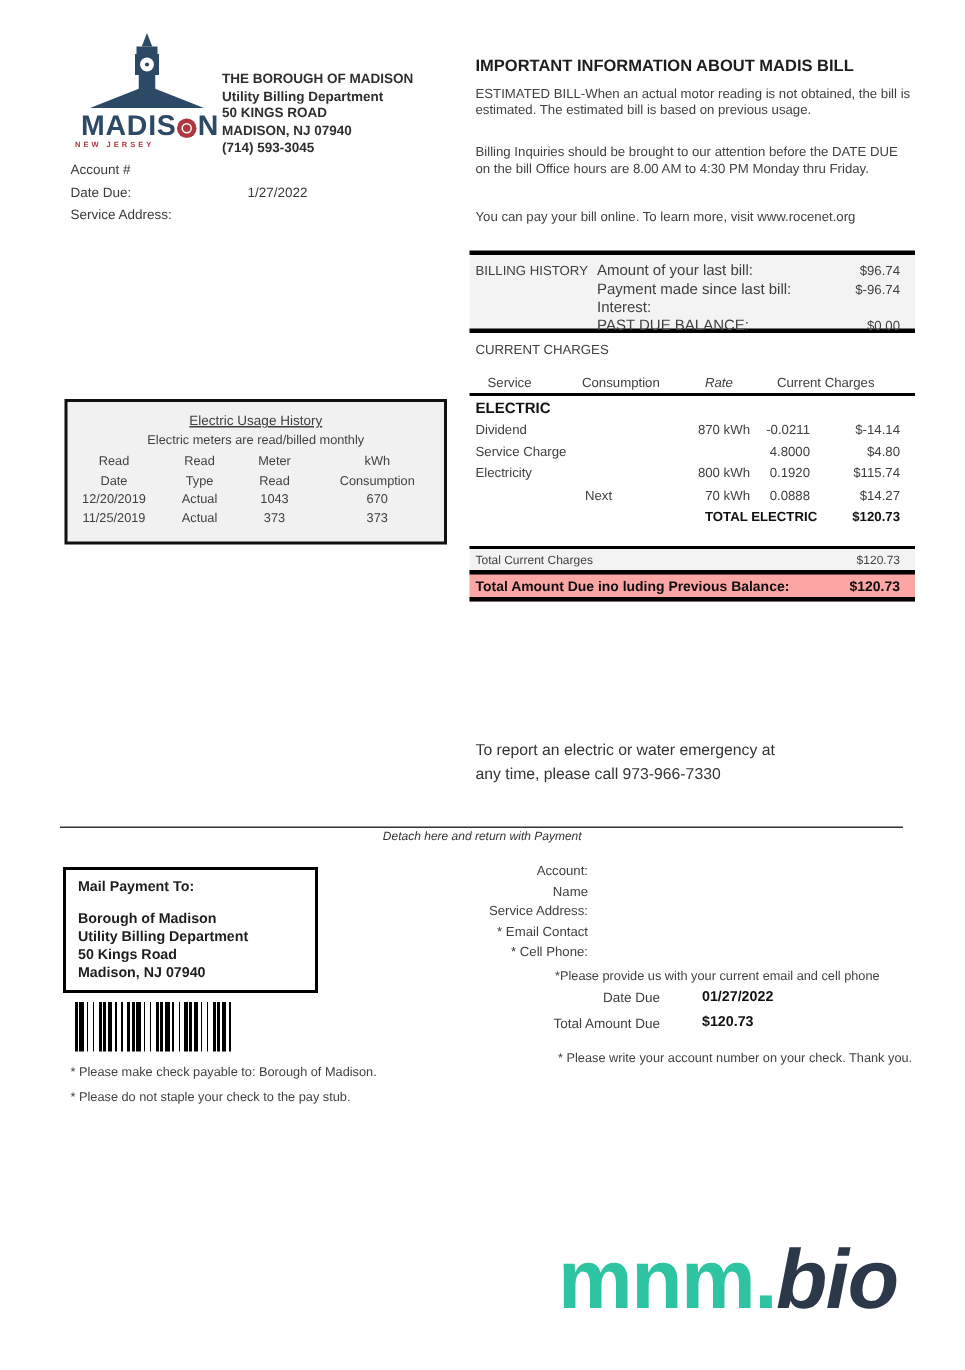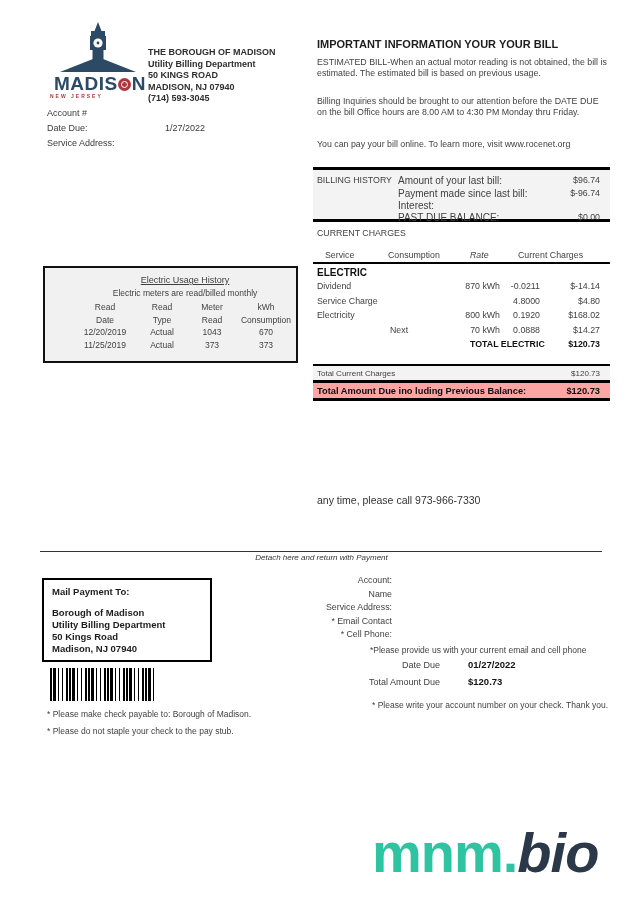--- a/index.html
+++ b/index.html
@@ -48,21 +48,21 @@
            align-items:center;font-size:8px;color:#3f3f3f;box-sizing:content-box;}
   .tcc-row .l{padding-left:4px;} .tcc-row .r{padding-right:10px;}
   .gt-row{left:313px;top:380px;width:297px;height:15px;background:#fca5a5;
           border-top:3px solid #000;border-bottom:3px solid #000;display:flex;
           justify-content:space-between;align-items:center;font-size:9.3px;
           font-weight:bold;color:#0d0d0d;}
   .gt-row .l{padding-left:4px;} .gt-row .r{padding-right:10px;}
 
   
   .usage-box{left:43px;top:266px;width:255px;height:97px;background:#f1f1f1;
-             border:2px solid #111;box-sizing:border-box;font-size:8.5px;color:#3f3f3f;padding-left:29px;}
+             border:2px solid #111;box-sizing:border-box;font-size:8.5px;color:#3f3f3f;}
   .usage-title{text-align:center;text-decoration:underline;margin-top:7px;font-size:9px;}
   .usage-sub{text-align:center;margin-top:3px;}
   .usage-grid{display:grid;grid-template-columns:62px 52px 48px 1fr;text-align:center;
               margin-top:3px;line-height:12.5px;}
 
   
   .emergency{left:317px;top:492px;font-size:10.5px;line-height:16px;color:#333;}
   .detach-line{left:40px;top:551px;width:562px;border-top:1.3px solid #333;}
   .detach-text{left:0;top:553px;width:643px;text-align:center;font-size:8px;
                font-style:italic;color:#333;}
@@ -120,21 +120,21 @@
     <div>50 KINGS ROAD</div>
     <div>MADISON, NJ 07940</div>
     <div>(714) 593-3045</div>
   </div>
 
   <div class="abs hdr-field" style="left:47px;top:108px;">Account #</div>
   <div class="abs hdr-field" style="left:47px;top:123px;">Date Due:</div>
   <div class="abs hdr-field" style="left:165px;top:123px;">1/27/2022</div>
   <div class="abs hdr-field" style="left:47px;top:138px;">Service Address:</div>
 
-  <div class="abs info-title">IMPORTANT INFORMATION YOUR YOUR BILL</div>
+  <div class="abs info-title">IMPORTANT INFORMATION ABOUT MADIS BILL</div>
   <div class="abs para" style="top:57px;">ESTIMATED BILL-When an actual motor reading is not obtained, the bill is estimated. The estimated bill is based on previous usage.</div>
   <div class="abs para" style="top:96px;">Billing Inquiries should be brought to our attention before the DATE DUE on the bill Office hours are 8.00 AM to 4:30 PM Monday thru Friday.</div>
   <div class="abs para" style="top:139px;">You can pay your bill online. To learn more, visit www.rocenet.org</div>
 
   <div class="abs bh-band">
     <div class="abs bh-title">BILLING HISTORY</div>
     <div class="abs bh-label" style="left:85px;top:5px;">Amount of your last bill:</div>
     <div class="abs bh-val" style="right:10px;top:5px;">$96.74</div>
     <div class="abs bh-label" style="left:85px;top:18px;">Payment made since last bill:</div>
     <div class="abs bh-val" style="right:10px;top:18px;">$-96.74</div>
@@ -165,21 +165,21 @@
   <div class="grid-row" style="top:296px;">
     <span class="c1">Service Charge</span>
     <span class="c2"></span>
     <span class="c3">4.8000</span>
     <span class="c4">$4.80</span>
   </div>
   <div class="grid-row" style="top:310px;">
     <span class="c1">Electricity</span>
     <span class="c2">800 kWh</span>
     <span class="c3">0.1920</span>
-    <span class="c4">$168.02</span>
+    <span class="c4">$115.74</span>
   </div>
   <div class="grid-row" style="top:325px;">
     <span class="c1" style="padding-left:77px;">Next</span>
     <span class="c2">70 kWh</span>
     <span class="c3">0.0888</span>
     <span class="c4">$14.27</span>
   </div>
 
   <div class="abs" style="left:313px;top:339px;width:297px;height:12px;">
     <span class="tot-elec-label">TOTAL ELECTRIC</span>
@@ -212,20 +212,21 @@
       <span>1043</span>
       <span>670</span>
       <span>11/25/2019</span>
       <span>Actual</span>
       <span>373</span>
       <span>373</span>
     </div>
   </div>
 
   <div class="abs emergency">
+    <div>To report an electric or water emergency at</div>
     <div>any time, please call 973-966-7330</div>
   </div>
 
   <div class="abs detach-line"></div>
   <div class="abs detach-text">Detach here and return with Payment</div>
 
   <div class="abs mail-box">
     <div class="mail-title">Mail Payment To:</div>
     <div>Borough of Madison</div>
     <div>Utility Billing Department</div>

